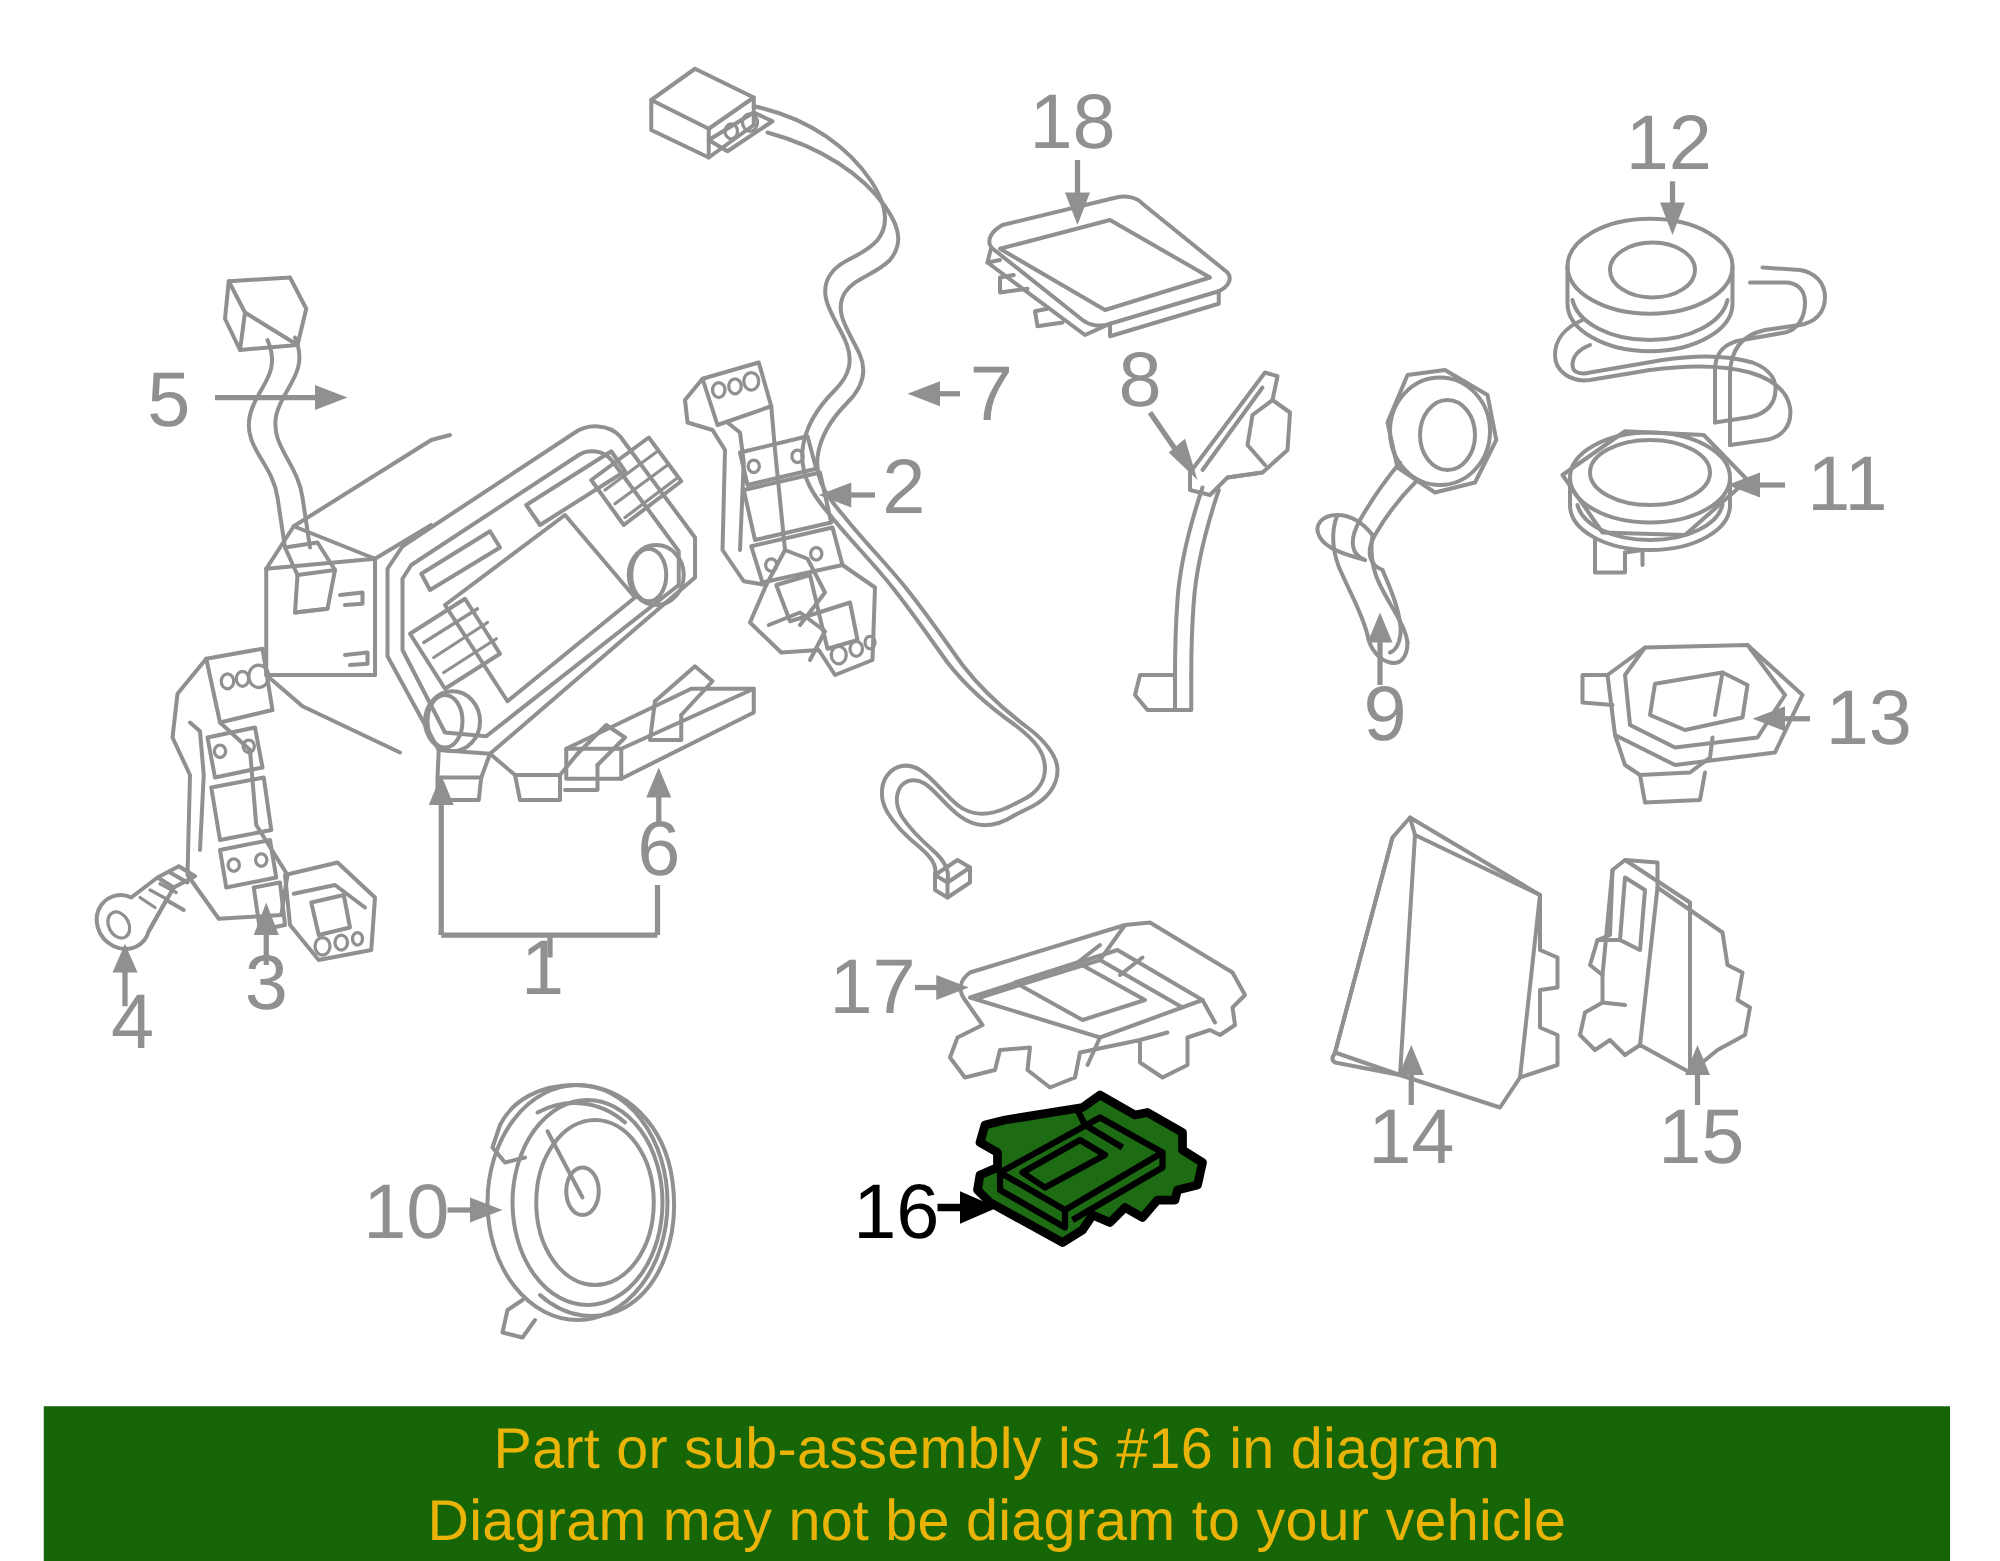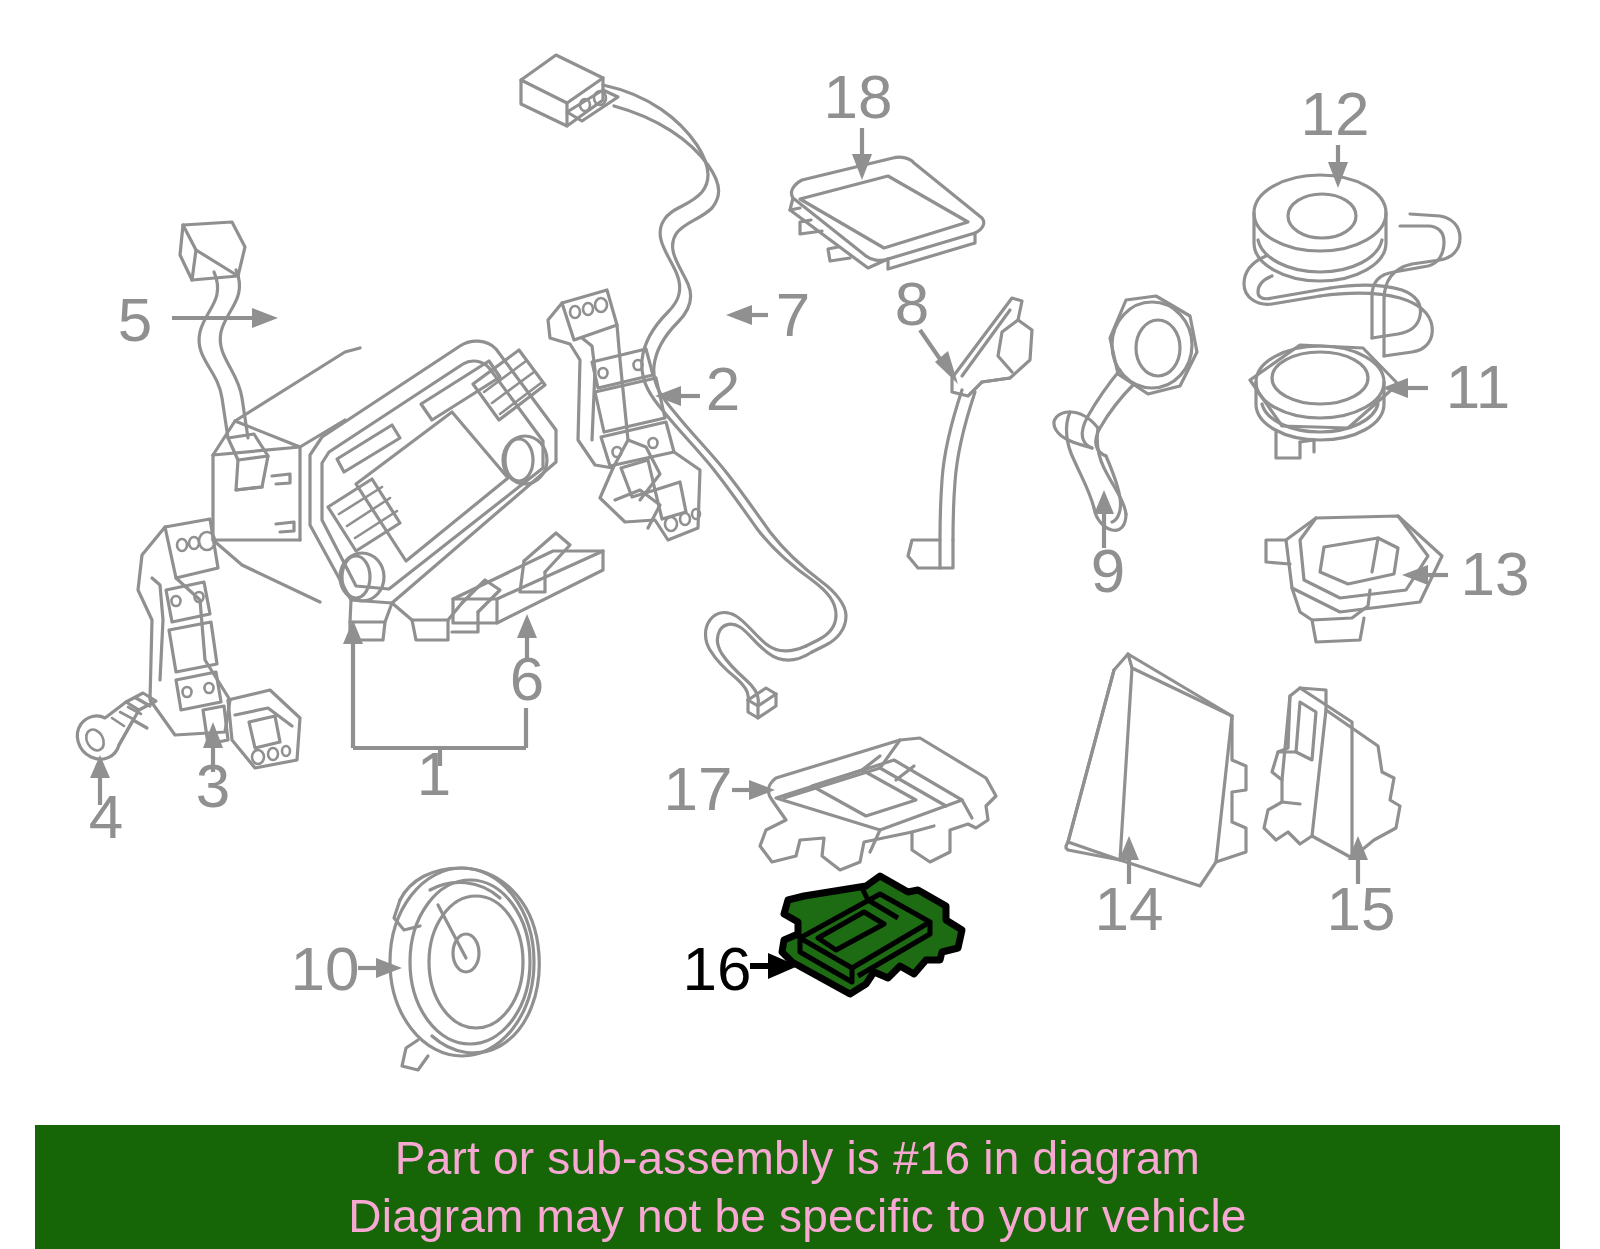--- a/index.html
+++ b/index.html
@@ -82,21 +82,21 @@
     width: 1525px;
     height: 124px;
     background: #166608;
     display: flex;
     flex-direction: column;
     align-items: center;
     justify-content: center;
     box-sizing: border-box;
   }
   #banner .banner-line {
-    color: #f9a8d4;
+    color: #eab308;
     font-family: "Liberation Sans", sans-serif;
     font-size: 46px;
     line-height: 58px;
     letter-spacing: 0.2px;
     white-space: nowrap;
   }
 </style>
 </head>
 <body>
 
@@ -470,14 +470,14 @@
   <text class="lbl" x="1361" y="930" text-anchor="middle">15</text>
   <text class="lbl-hl" x="717" y="990" text-anchor="middle">16</text>
   <text class="lbl" x="698" y="810" text-anchor="middle">17</text>
   <text class="lbl" x="858" y="118" text-anchor="middle">18</text>
 
 </svg>
 </div>
 
 <div id="banner">
   <div class="banner-line">Part or sub-assembly is #16 in diagram</div>
-  <div class="banner-line">Diagram may not be specific to your vehicle</div>
+  <div class="banner-line">Diagram may not be diagram to your vehicle</div>
 </div>
 
 </body></html>

